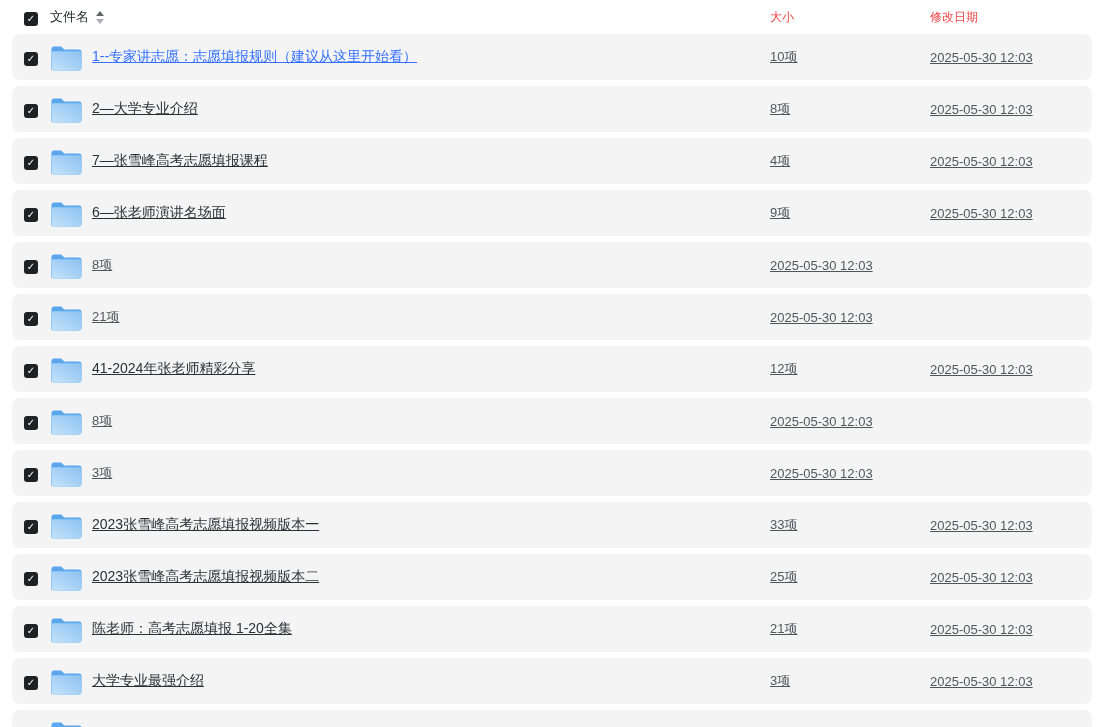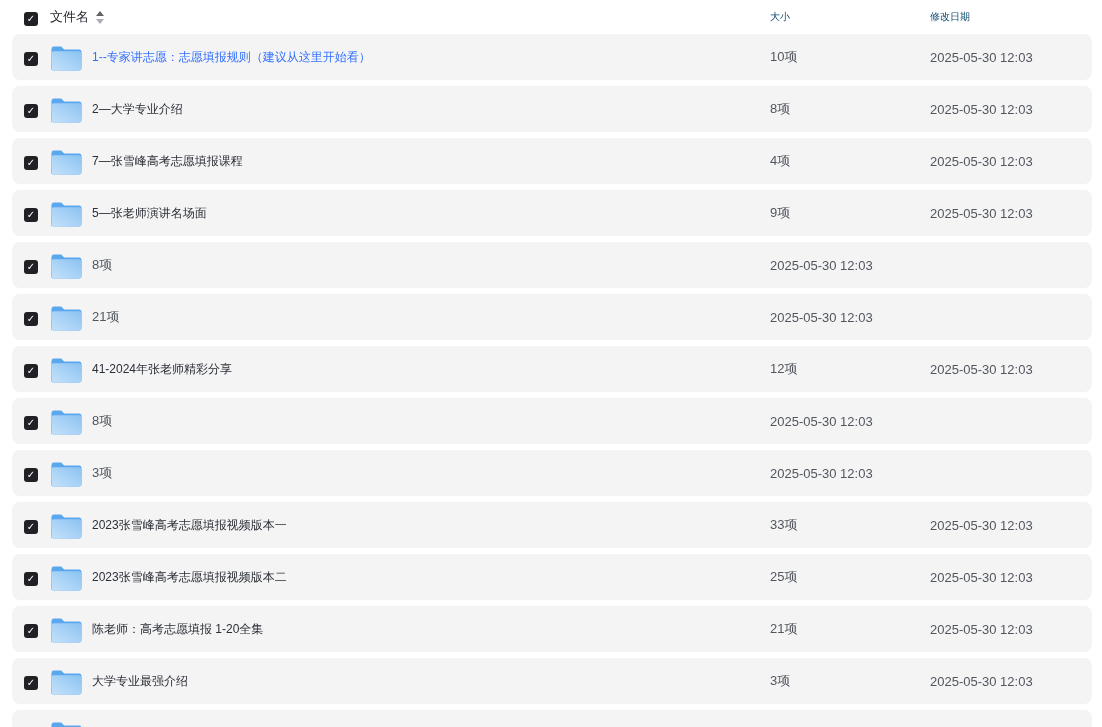--- a/index.html
+++ b/index.html
@@ -16,21 +16,21 @@
   .list-header {
     margin-left: 12px;
     width: 1080px;
     height: 34px;
     display: grid;
     grid-template-columns: 38px 1fr 160px 162px;
     align-items: center;
   }
   .hcell-name { display: flex; align-items: center; gap: 7px; }
   .hlabel { font-size: 13px; color: #1f2329; }
-  .hmuted { font-size: 10px; color: #0c4a6e; }
+  .hmuted { font-size: 12px; color: #ef4444; }
 
   
   .sorter { display: inline-flex; flex-direction: column; gap: 3px; cursor: pointer; }
   .tri-up {
     width: 0; height: 0;
     border-left: 4px solid transparent;
     border-right: 4px solid transparent;
     border-bottom: 5px solid #5f6368;
   }
   .tri-down {
@@ -62,28 +62,29 @@
     margin-bottom: 6px;
     background: #f4f4f5;
     border-radius: 8px;
     display: grid;
     grid-template-columns: 38px 42px 1fr 160px 162px;
     align-items: center;
     cursor: pointer;
   }
   .icon-cell { display: flex; align-items: center; }
   .fname {
-    font-size: 12px;
+    font-size: 14px;
     color: #2b2f36;
     white-space: nowrap;
     overflow: hidden;
     text-overflow: ellipsis;
+    text-decoration: underline;
   }
   .fname.link { color: #3370ff; }
-  .fmeta { font-size: 13px; color: #51565d; }
+  .fmeta { font-size: 13px; color: #51565d; text-decoration: underline; }
 
   .hidden-defs { position: absolute; width: 0; height: 0; }
 </style>
 </head>
 <body>
 
 <svg class="hidden-defs" aria-hidden="true">
   <defs>
     <linearGradient id="folderGrad" x1="100%" y1="0%" x2="0%" y2="100%">
       <stop offset="0%" stop-color="#8ac2f2"></stop>
@@ -155,21 +156,21 @@
       <div class="file-row">
     <div>
       <span class="cb">✓</span>
     </div>
     <div class="icon-cell">
       <svg width="32" height="27" viewBox="0 0 32 27">
         <path d="M1.5 5 a2.5 2.5 0 0 1 2.5 -2.5 h7.2 l3 3.1 h14.8 a2.5 2.5 0 0 1 2.5 2.5 v15.9 a2.5 2.5 0 0 1 -2.5 2.5 h-25.5 a2.5 2.5 0 0 1 -2.5 -2.5 z" fill="#5ba7ee"></path>
         <rect x="1.5" y="7.2" width="30" height="19.3" rx="2.2" fill="url(#folderGrad)"></rect>
       </svg>
     </div>
-    <div class="fname">5—张老师演讲名场面</div>
+    <div class="fname">6—张老师演讲名场面</div>
     <div class="fmeta">9项</div>
     <div class="fmeta">2025-05-30 12:03</div>
   </div>
       <div class="file-row">
     <div>
       <span class="cb">✓</span>
     </div>
     <div class="icon-cell">
       <svg width="32" height="27" viewBox="0 0 32 27">
         <path d="M1.5 5 a2.5 2.5 0 0 1 2.5 -2.5 h7.2 l3 3.1 h14.8 a2.5 2.5 0 0 1 2.5 2.5 v15.9 a2.5 2.5 0 0 1 -2.5 2.5 h-25.5 a2.5 2.5 0 0 1 -2.5 -2.5 z" fill="#5ba7ee"></path>

